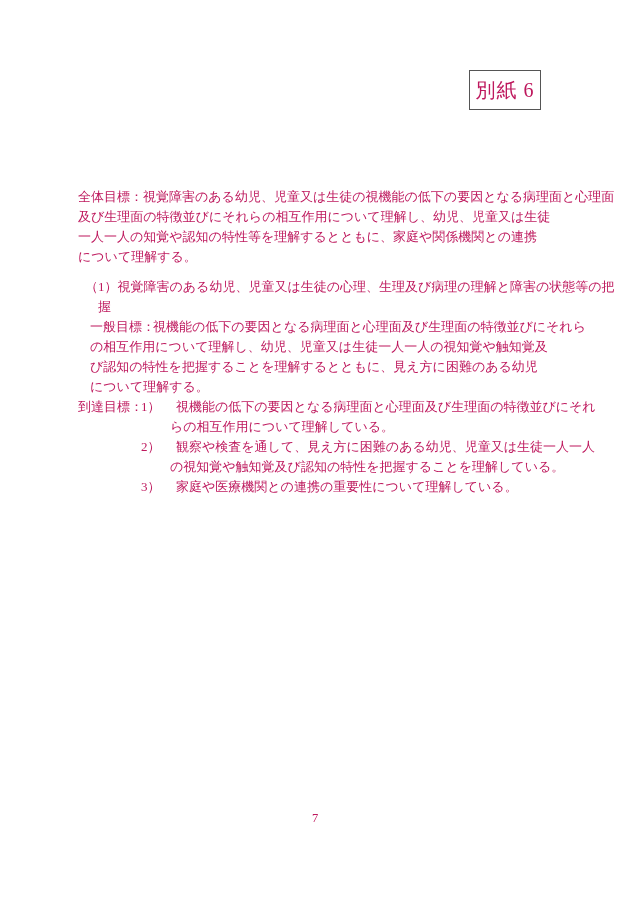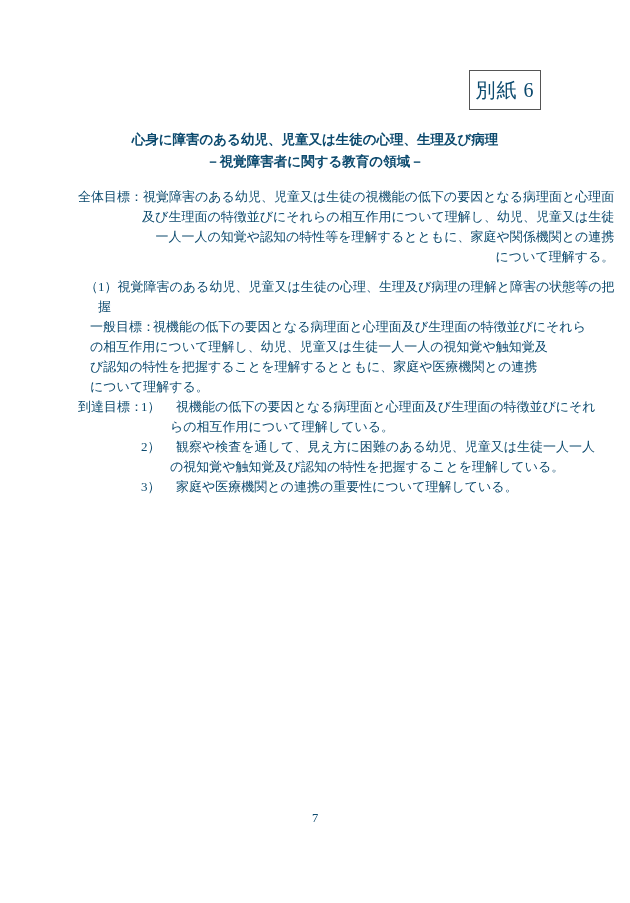--- a/index.html
+++ b/index.html
@@ -9,21 +9,21 @@
   }
   .page {
     position: relative;
     width: 630px;
     height: 903px;
     background: #ffffff;
     overflow: hidden;
     font-family: "Liberation Serif", "DejaVu Serif", serif;
     font-size: 13px;
     line-height: 20px;
-    color: #0c4a6e;
+    color: #be185d;
   }
   .besshi-box {
     position: absolute;
     top: 70px;
     left: 469px;
     width: 70px;
     height: 38px;
     border: 1px solid #555;
     display: flex;
     align-items: center;
@@ -41,21 +41,20 @@
     font-size: 13.5px;
     line-height: 22px;
   }
   .line {
     white-space: nowrap;
   }
   .para-overall {
     position: absolute;
     top: 187px;
     left: 78px;
-    text-align: right;
   }
   .para-overall .cont {
   }
   .para-section1 {
     position: absolute;
     top: 277px;
     left: 85px;
   }
   .para-section1 .cont {
     margin-left: 13px;
@@ -102,41 +101,37 @@
 </style>
 </head>
 <body>
 
 <div class="page">
 
   <div class="besshi-box">
     <span>別紙 6</span>
   </div>
 
-  <div class="title-block">
-    <div class="line">心身に障害のある幼児、児童又は生徒の心理、生理及び病理</div>
-    <div class="line">－視覚障害者に関する教育の領域－</div>
-  </div>
 
   <div class="para-overall">
     <div class="line"><span>全体目標：</span><span>視覚障害のある幼児、児童又は生徒の視機能の低下の要因となる病理面と心理面</span></div>
     <div class="line cont">及び生理面の特徴並びにそれらの相互作用について理解し、幼児、児童又は生徒</div>
     <div class="line cont">一人一人の知覚や認知の特性等を理解するとともに、家庭や関係機関との連携</div>
     <div class="line cont">について理解する。</div>
   </div>
 
   <div class="para-section1">
     <div class="line"><span>（1）</span><span>視覚障害のある幼児、児童又は生徒の心理、生理及び病理の理解と障害の状態等の把</span></div>
     <div class="line cont">握</div>
   </div>
 
   <div class="para-general">
     <div class="line"><span class="goal-label">一般目標：</span><span>視機能の低下の要因となる病理面と心理面及び生理面の特徴並びにそれら</span></div>
     <div class="line cont">の相互作用について理解し、幼児、児童又は生徒一人一人の視知覚や触知覚及</div>
-    <div class="line cont">び認知の特性を把握することを理解するとともに、家庭や医療機関との連携</div>
+    <div class="line cont">び認知の特性を把握することを理解するとともに、見え方に困難のある幼児</div>
     <div class="line cont">について理解する。</div>
   </div>
 
   <div class="para-attain">
     <span class="attain-label">到達目標：</span>
     <div class="attain-items">
       <div class="line"><span class="item-num">1）</span><span>視機能の低下の要因となる病理面と心理面及び生理面の特徴並びにそれ</span></div>
       <div class="line cont">らの相互作用について理解している。</div>
       <div class="line"><span class="item-num">2）</span><span>観察や検査を通して、見え方に困難のある幼児、児童又は生徒一人一人</span></div>
       <div class="line cont">の視知覚や触知覚及び認知の特性を把握することを理解している。</div>

